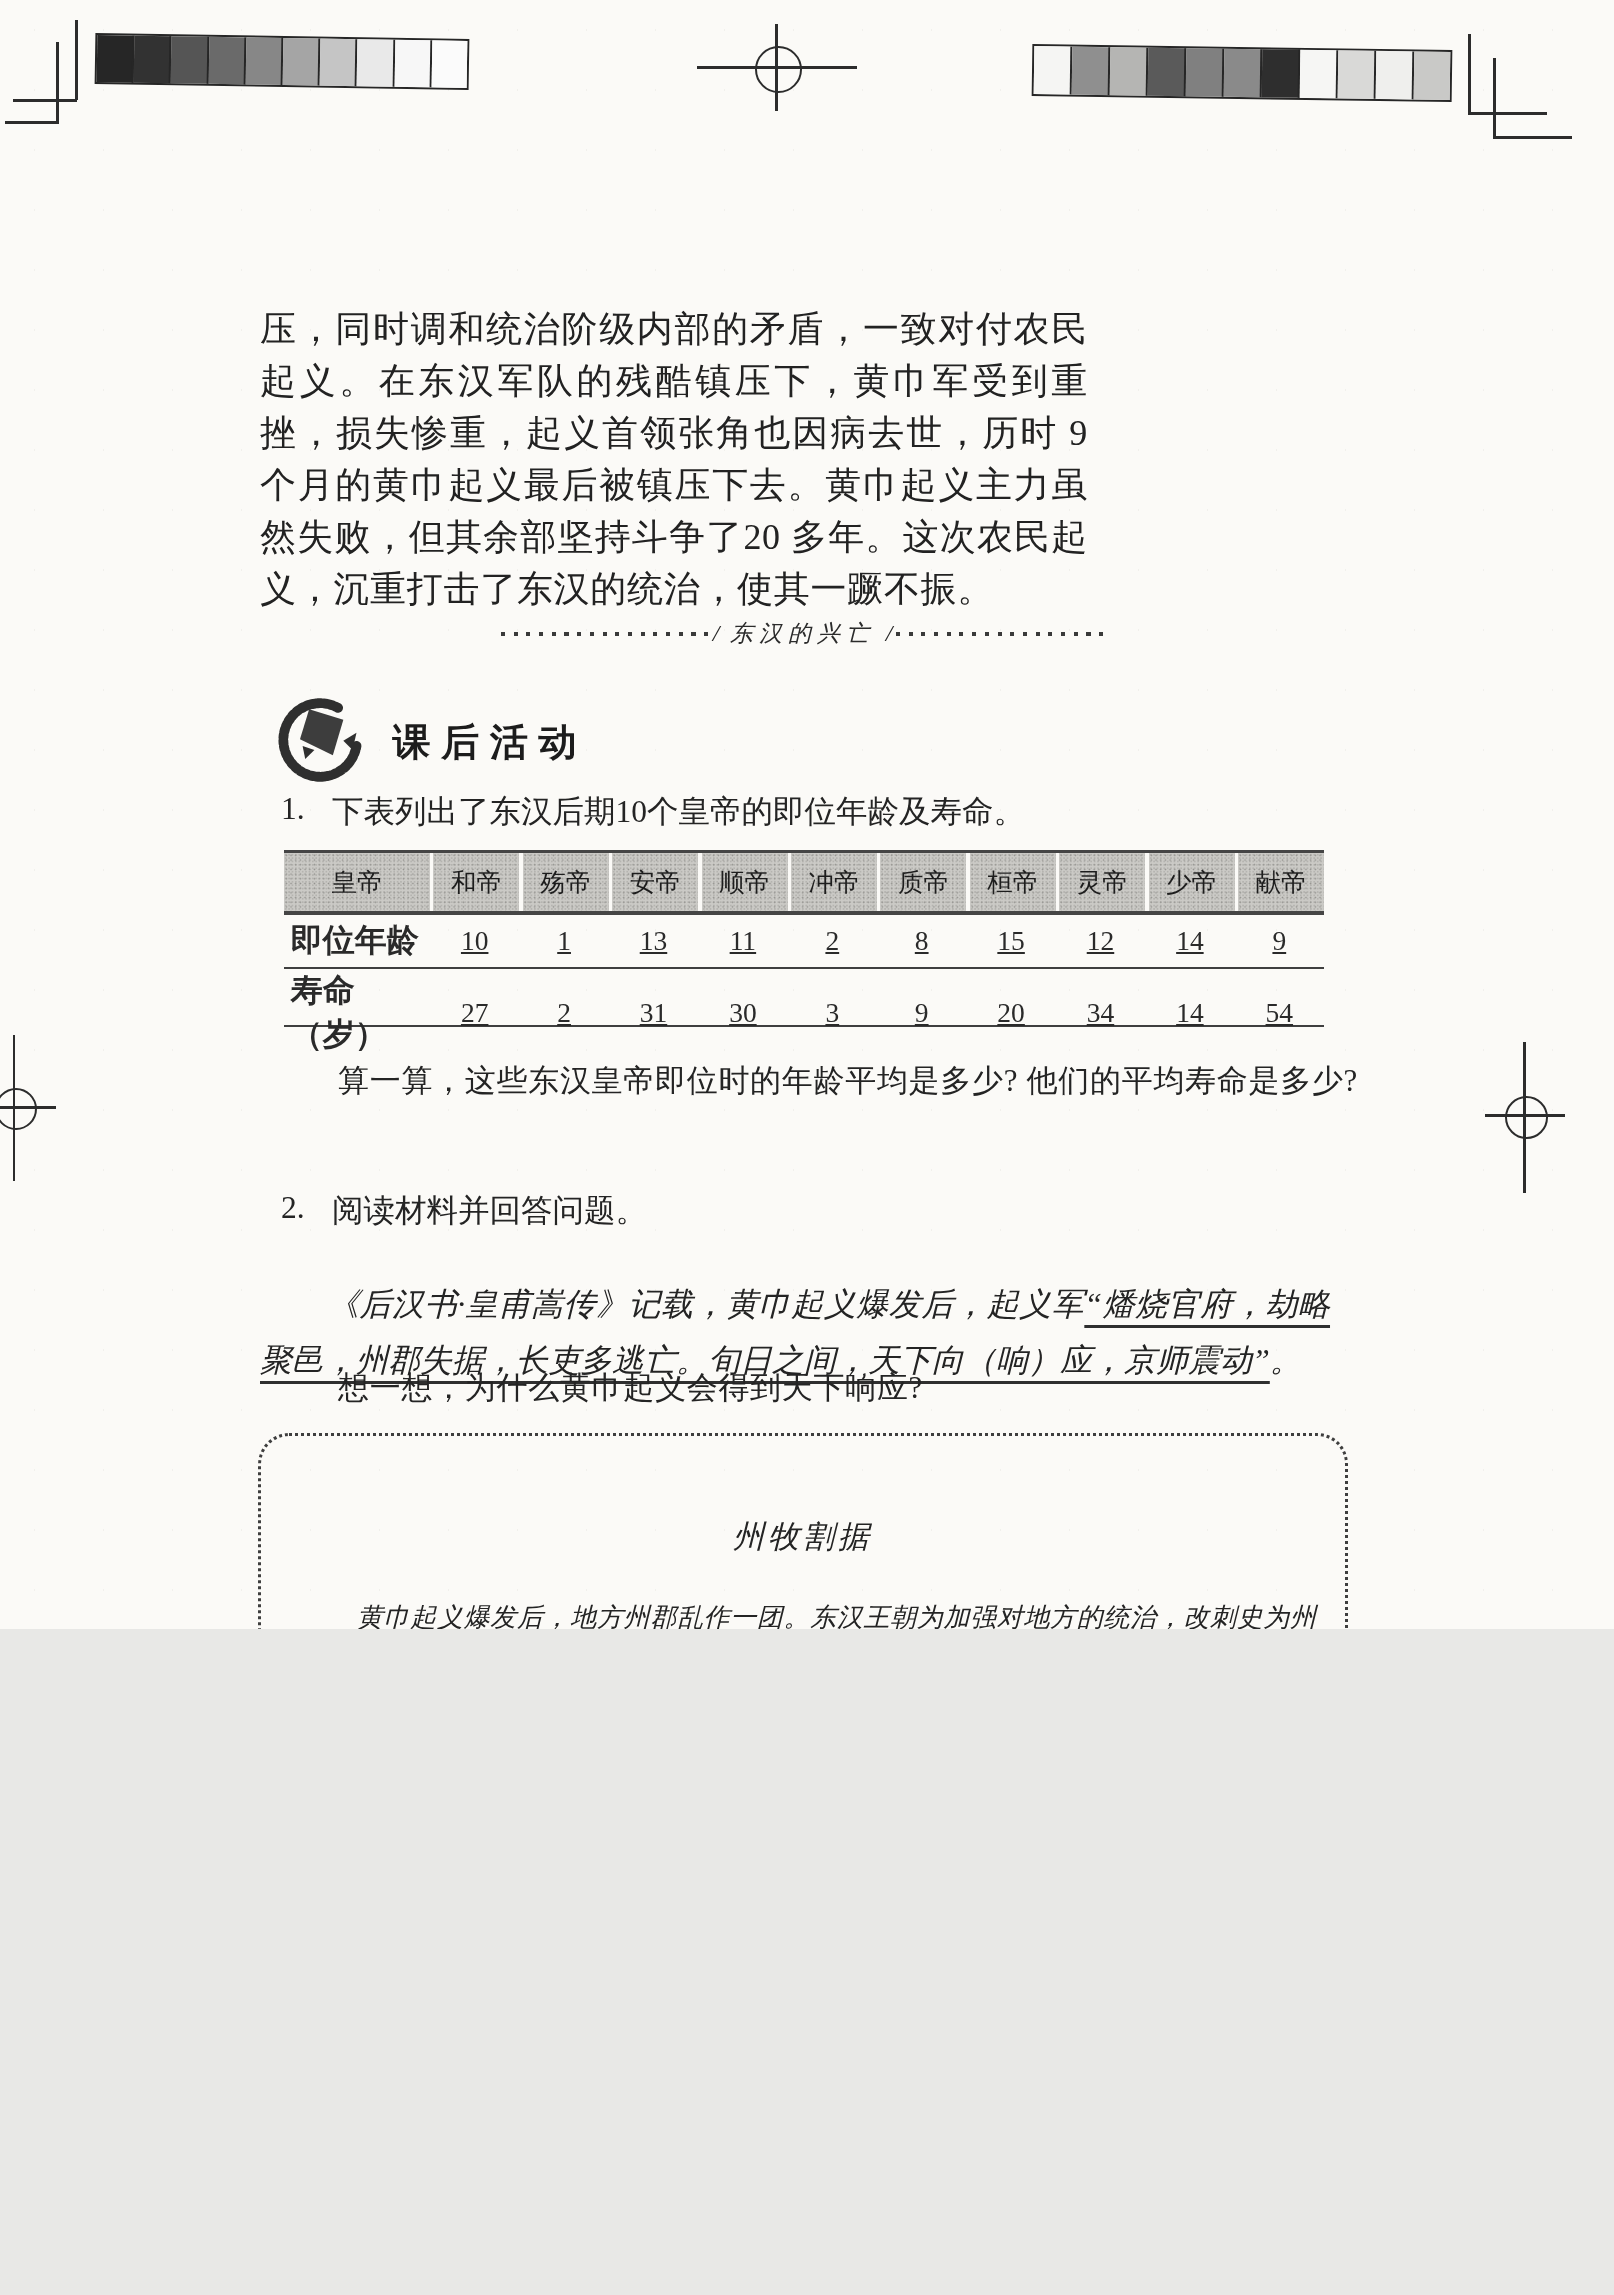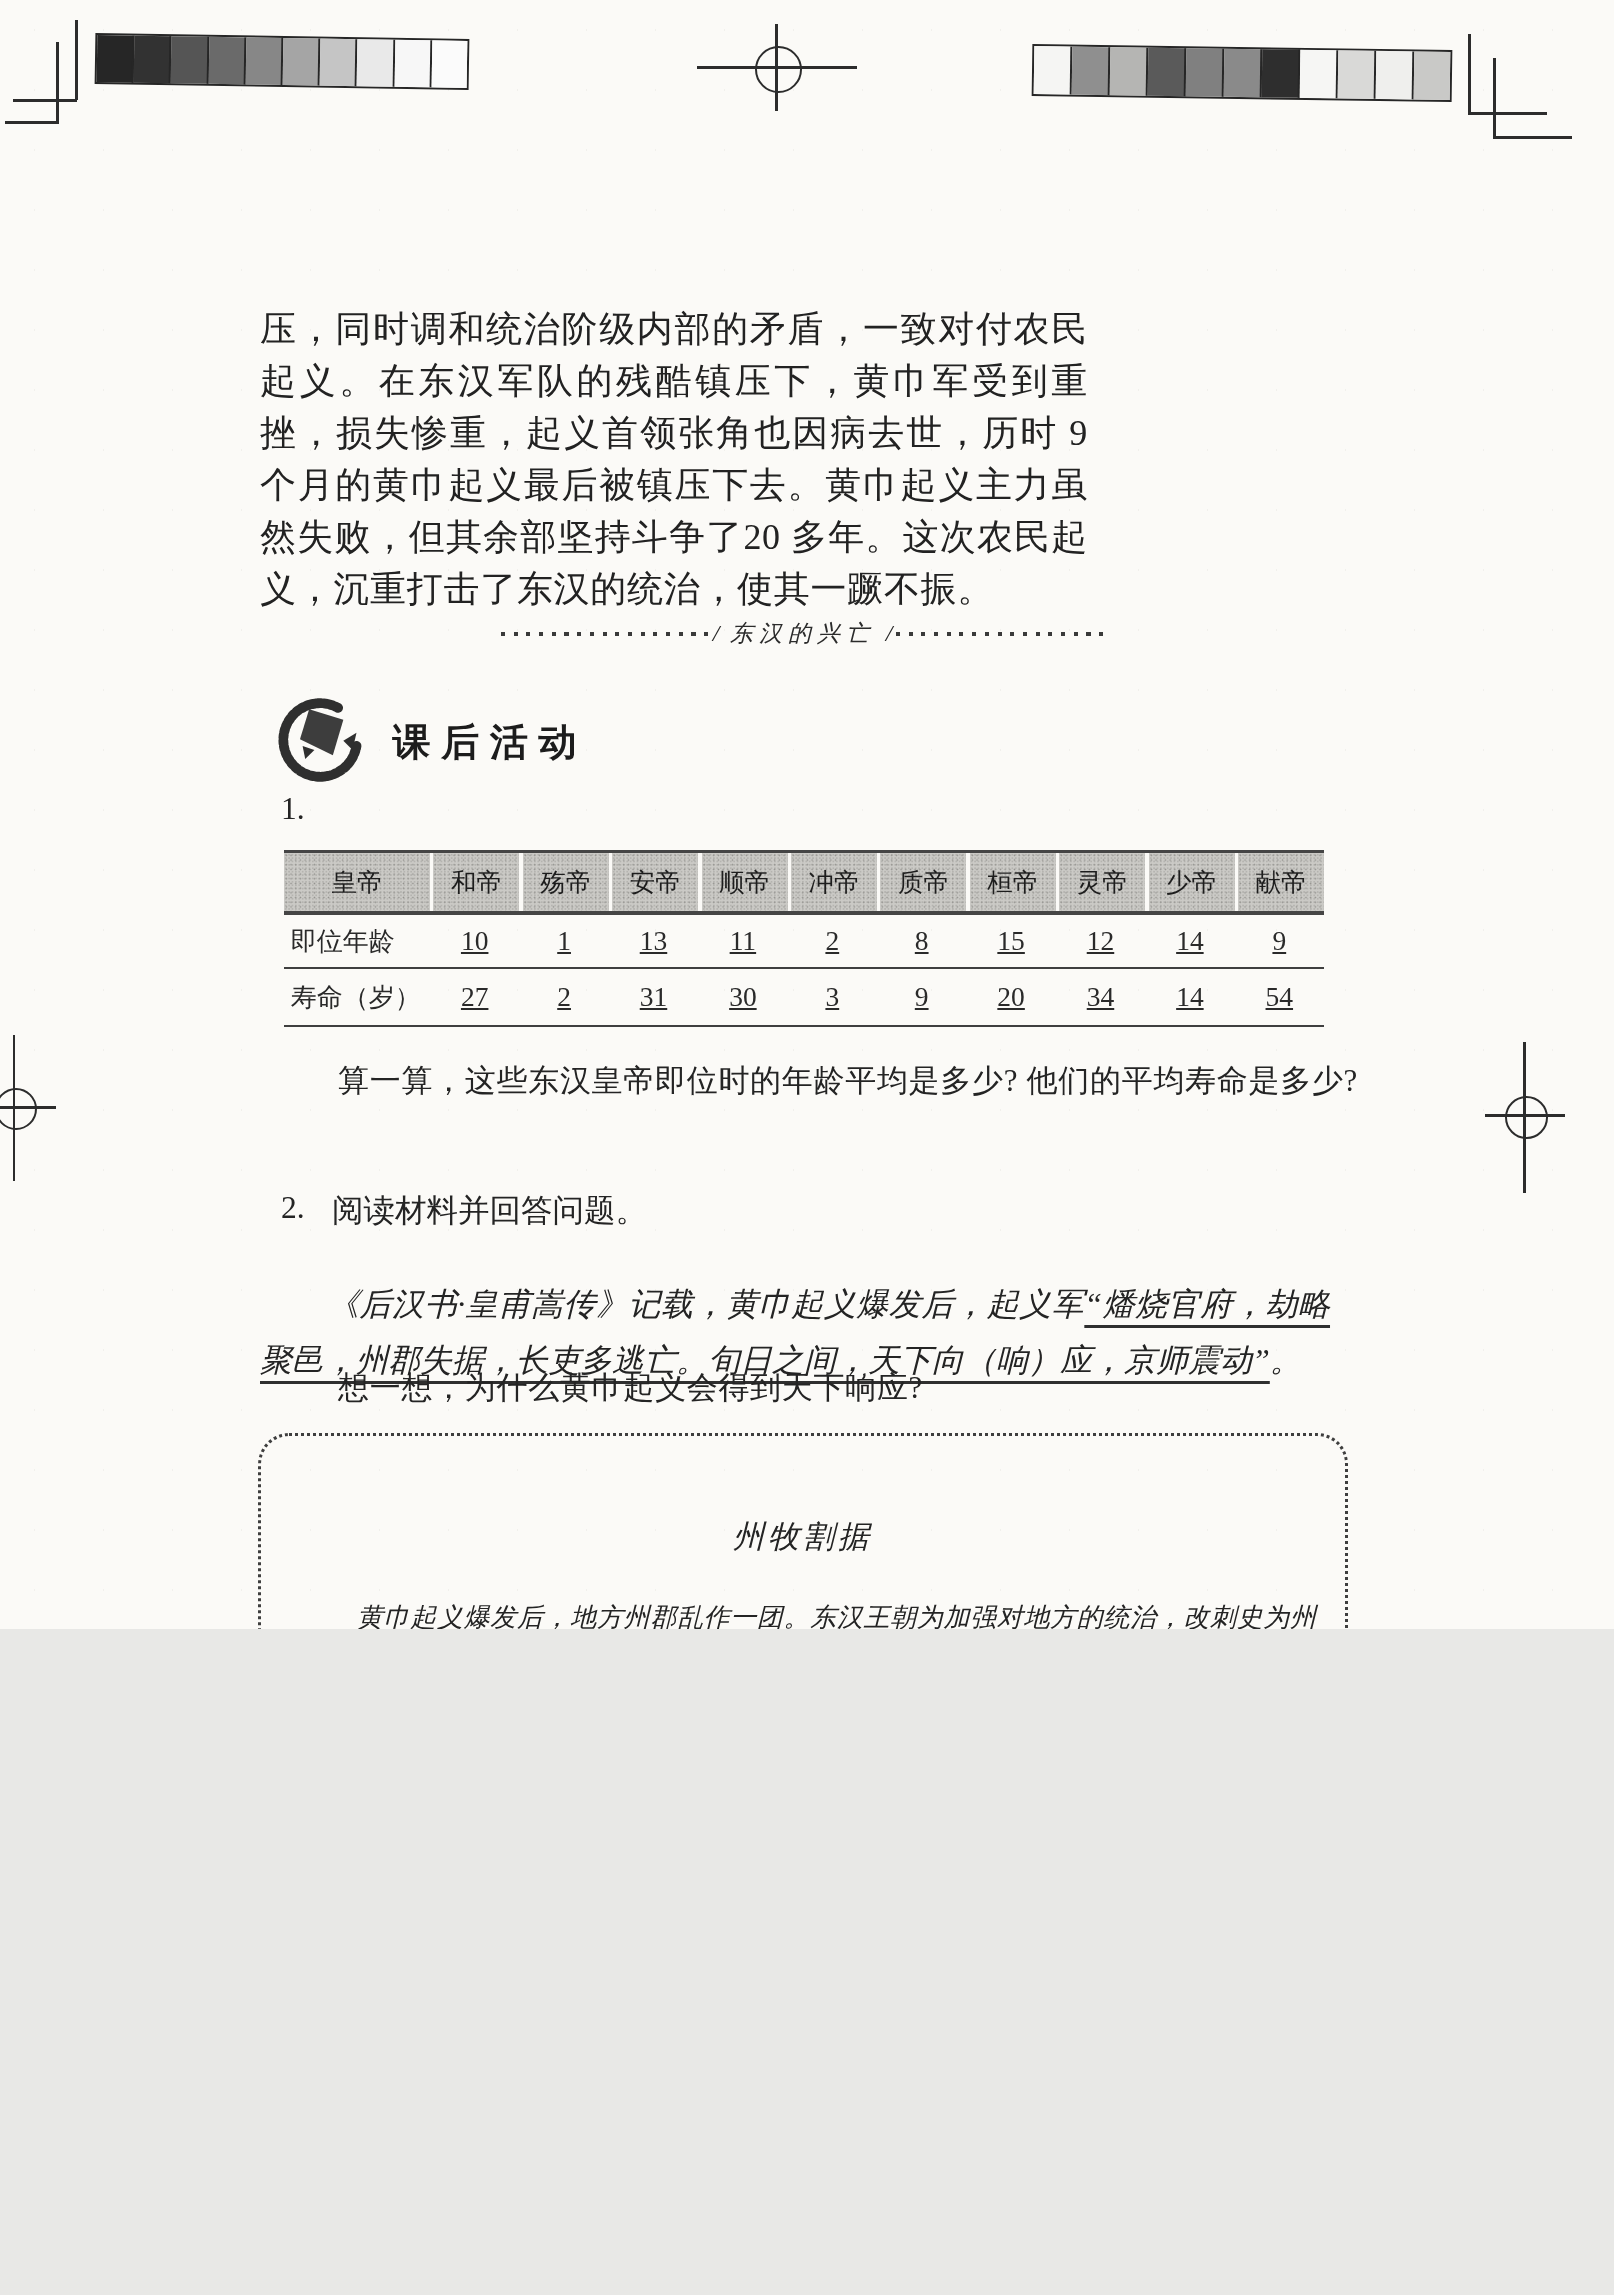--- a/index.html
+++ b/index.html
@@ -57,21 +57,21 @@
     background-size:4.7px 4.7px, 3.4px 3.4px;
     font-family:"Liberation Sans","DejaVu Sans",sans-serif;
     font-size:25.5px; color:#1d1d1d;
   }
   .trow {
     display:grid; grid-template-columns:146px repeat(10,1fr); align-items:center;
     border-bottom:2.7px solid #3f3f3f;
   }
   .trow.r1 { height:52px; }
   .trow.r2 { height:56px; }
-  .trow .lab { font-size:26px; padding-left:6.7px; color:#2a2a2a; }
+  .trow .lab { font-size:32px; padding-left:6.7px; color:#2a2a2a;font-weight:bold; }
   .trow .val { text-align:center; font-size:27.5px; color:#2a2a2a;text-decoration:underline; }
 
   .q-line { position:absolute; font-size:31px; color:#242424; letter-spacing:0.7px; }
 
   
   .materials {
     position:absolute; left:260px; top:1244px; width:1070px;
     font-size:32px; line-height:56px; font-style:italic; text-align:justify;
     text-indent:67px; color:#242424;
   }
@@ -197,20 +197,21 @@
         <polygon points="52,20 104,36 88,90 38,66" fill="#3d3d3d"></polygon>
         <polygon points="42,76 60,82 46,96" fill="#2f2f2f"></polygon>
         <polygon points="104,68 124,56 118,82" fill="#2f2f2f"></polygon>
       </svg>
     </span>
     <span class="sec-title">课后活动</span>
   </div>
 
   <div class="num-item" style="left:281px; top:791px; width:1046px;">
     <span class="no">1.</span>
+    <span>下表列出了东汉后期10个皇帝的即位年龄及寿命。</span>
   </div>
 
   <div class="htable">
     <div class="thead">
       <div class="th">皇帝</div>
       <div class="th">和帝</div>
       <div class="th">殇帝</div>
       <div class="th">安帝</div>
       <div class="th">顺帝</div>
       <div class="th">冲帝</div>

